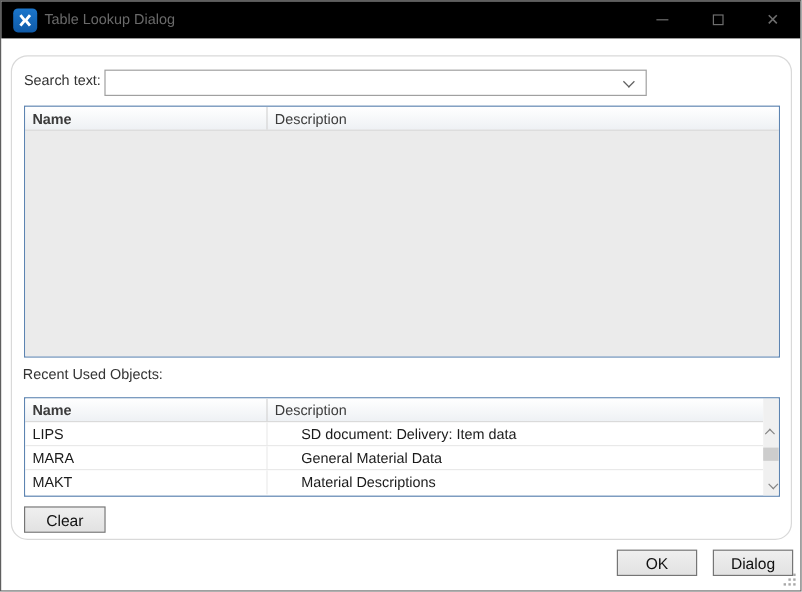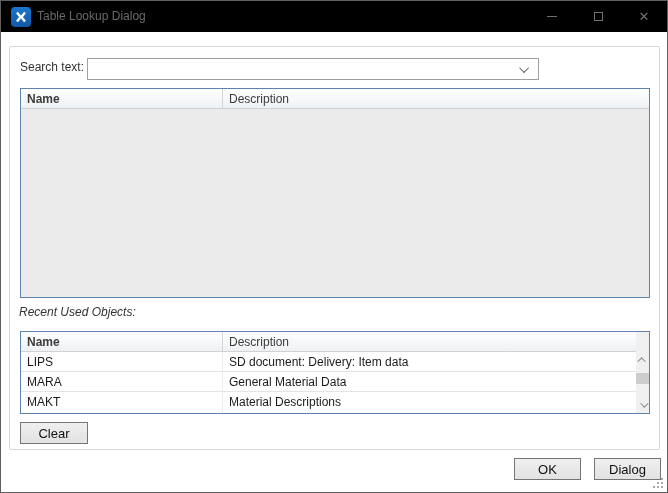--- a/index.html
+++ b/index.html
@@ -21,25 +21,25 @@
     font-size:12px; color:#6a6a6a; white-space:nowrap;
   }
   .win-buttons{ position:absolute; right:0; top:0; height:31px; display:flex; }
   .win-btn{ width:46px; height:31px; display:flex; align-items:center; justify-content:center; }
   .glyph-min{ width:10px; height:1px; background:#6e6e6e; }
   .glyph-max{ width:9px; height:9px; border:1px solid #6e6e6e; background:transparent; }
   .glyph-close{ font-size:13px; color:#6e6e6e; line-height:1; }
   
   .panel{
     position:absolute; left:8px; top:45px; width:651px; height:404px;
-    background:#ffffff; border:1px solid #d9d9d9; border-radius:2px;
+    background:#ffffff; border:1px solid #d9d9d9; border-radius:14px;
   }
   .field-label{ position:absolute; font-size:12px; color:#333333; white-space:nowrap; }
   .lbl-search{ left:10px; top:13px; }
-  .lbl-recent{ left:9px; top:258px;font-style:italic; }
+  .lbl-recent{ left:9px; top:258px; }
   .combobox{
     position:absolute; left:77px; top:11px; width:452px; height:22px;
     border:1px solid #a0a0a0; background:#ffffff; display:flex; align-items:center;
   }
   .combobox input{
     flex:1; height:100%; border:none; outline:none; font:12px "Liberation Sans",sans-serif;
     padding:0 4px; background:transparent; color:#1b1b1b;
   }
   .combo-arrow{ width:7px; height:7px; border-left:1px solid #606060; border-bottom:1px solid #606060;
     transform:rotate(-45deg) translateY(-2px); margin-right:9px; }
@@ -59,21 +59,21 @@
   .tbl-recent{ top:284px; height:83px; flex-direction:row; }
   .tbl-main{ flex:1; display:flex; flex-direction:column; min-width:0; }
   .tbl-header{
     display:flex; height:20px; flex:0 0 20px;
     background:linear-gradient(180deg,#ffffff,#eef1f4);
     border-bottom:1px solid #d2d2d2; font-size:12px; color:#3c3c3c;
   }
   .th-name{ width:202px; flex:0 0 202px; border-right:1px solid #d5d5d5; padding-left:6px; display:flex; align-items:center;font-weight:bold; }
   .th-desc{ flex:1; padding-left:6px; display:flex; align-items:center; }
   .tbl-empty-body{ flex:1; background:#ebebeb; }
-  .tbl-row{ display:flex; height:20px; flex:0 0 20px; border-bottom:1px solid #e4e4e4; background:#ffffff; font-size:12px; color:#1b1b1b; }
+  .tbl-row{ display:flex; height:20px; flex:0 0 20px; border-bottom:1px solid #e4e4e4; background:#ffffff; font-size:12px; color:#1b1b1b;gap:22px; }
   .tbl-row:last-child{ border-bottom:none; }
   .td-name{ width:202px; flex:0 0 202px; border-right:1px solid #ececec; padding-left:6px; display:flex; align-items:center; white-space:nowrap; }
   .td-desc{ flex:1; padding-left:6px; display:flex; align-items:center; white-space:nowrap; overflow:hidden; }
   
   .vscrollbar{ width:13px; flex:0 0 13px; background:#f0f0f0; display:flex; flex-direction:column; }
   .sb-spacer-top{ height:20px; flex:0 0 20px; }
   .sb-btn{ height:16px; flex:0 0 16px; display:flex; align-items:center; justify-content:center; }
   .sb-chev{ width:6px; height:6px; border-left:1.4px solid #868686; border-top:1.4px solid #868686; }
   .sb-chev.up{ transform:rotate(45deg) translateY(2px); }
   .sb-chev.down{ transform:rotate(225deg) translateY(2px); }

